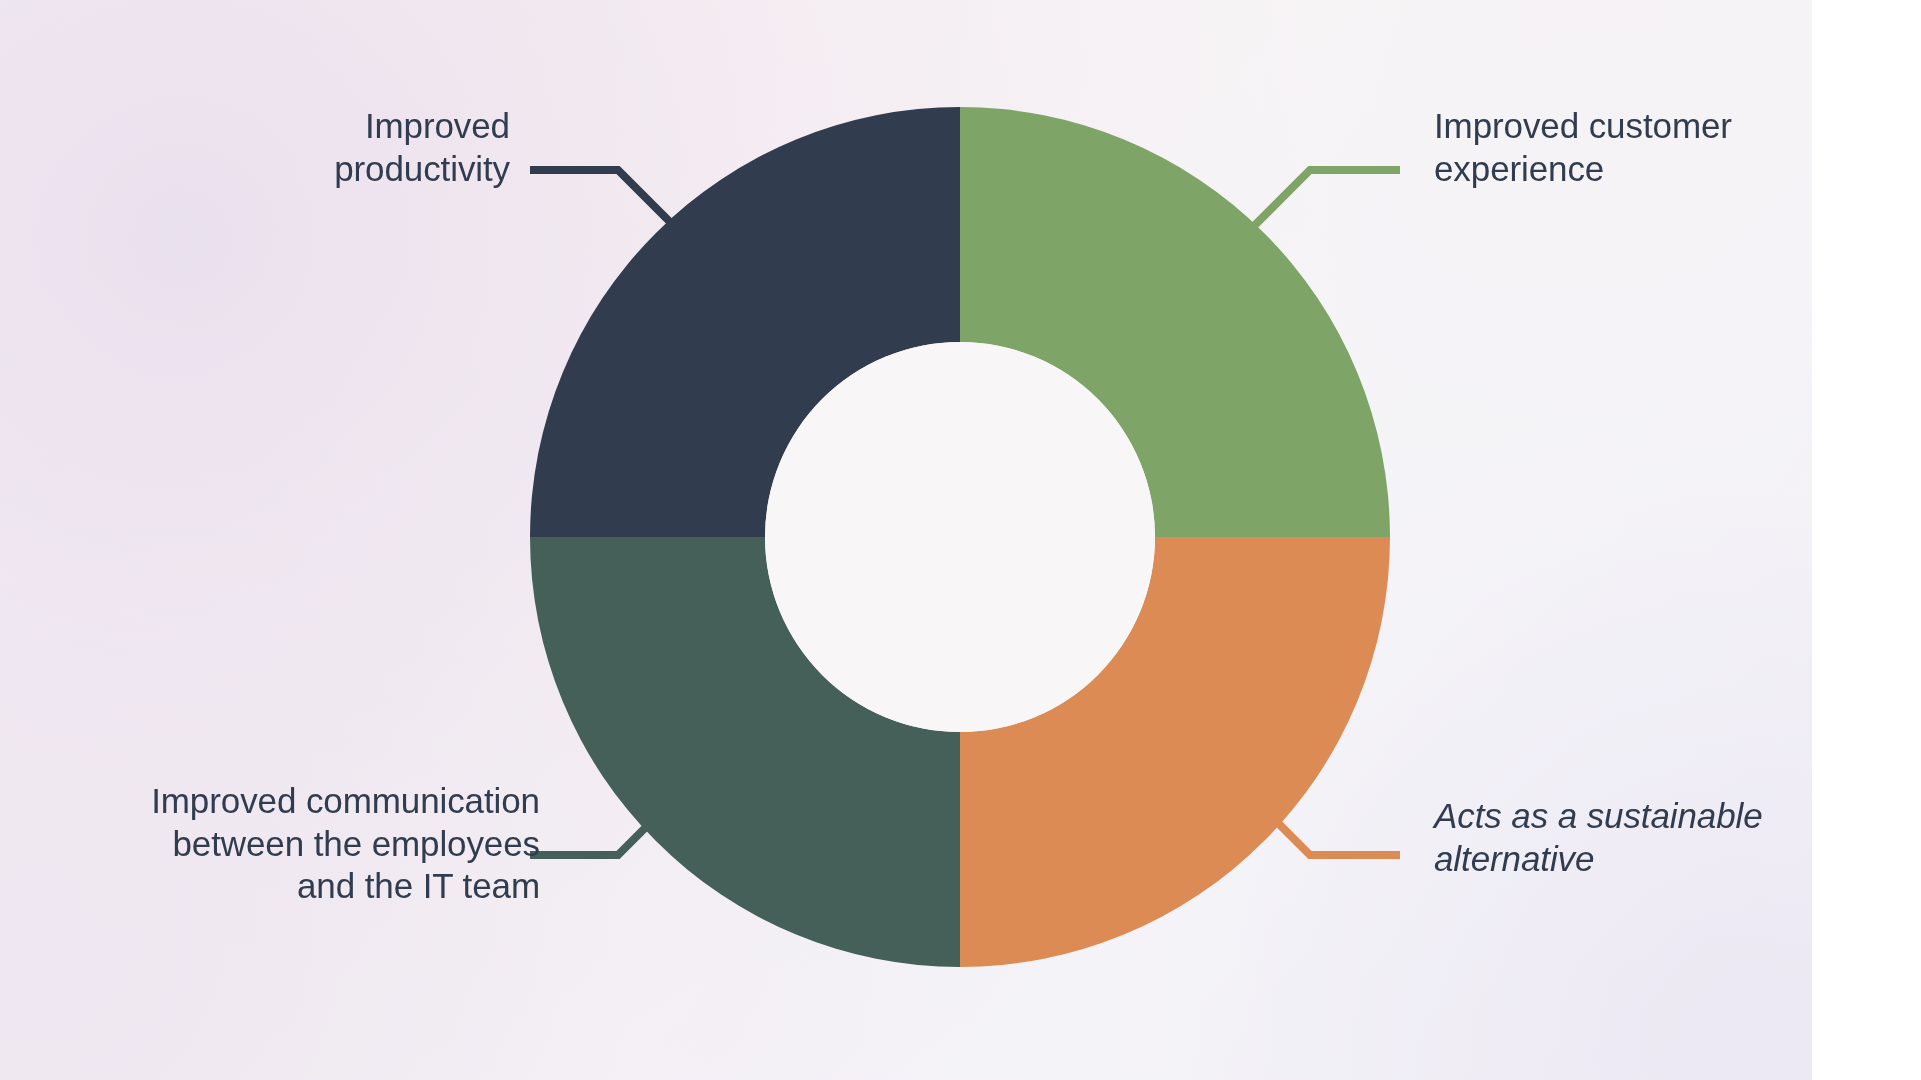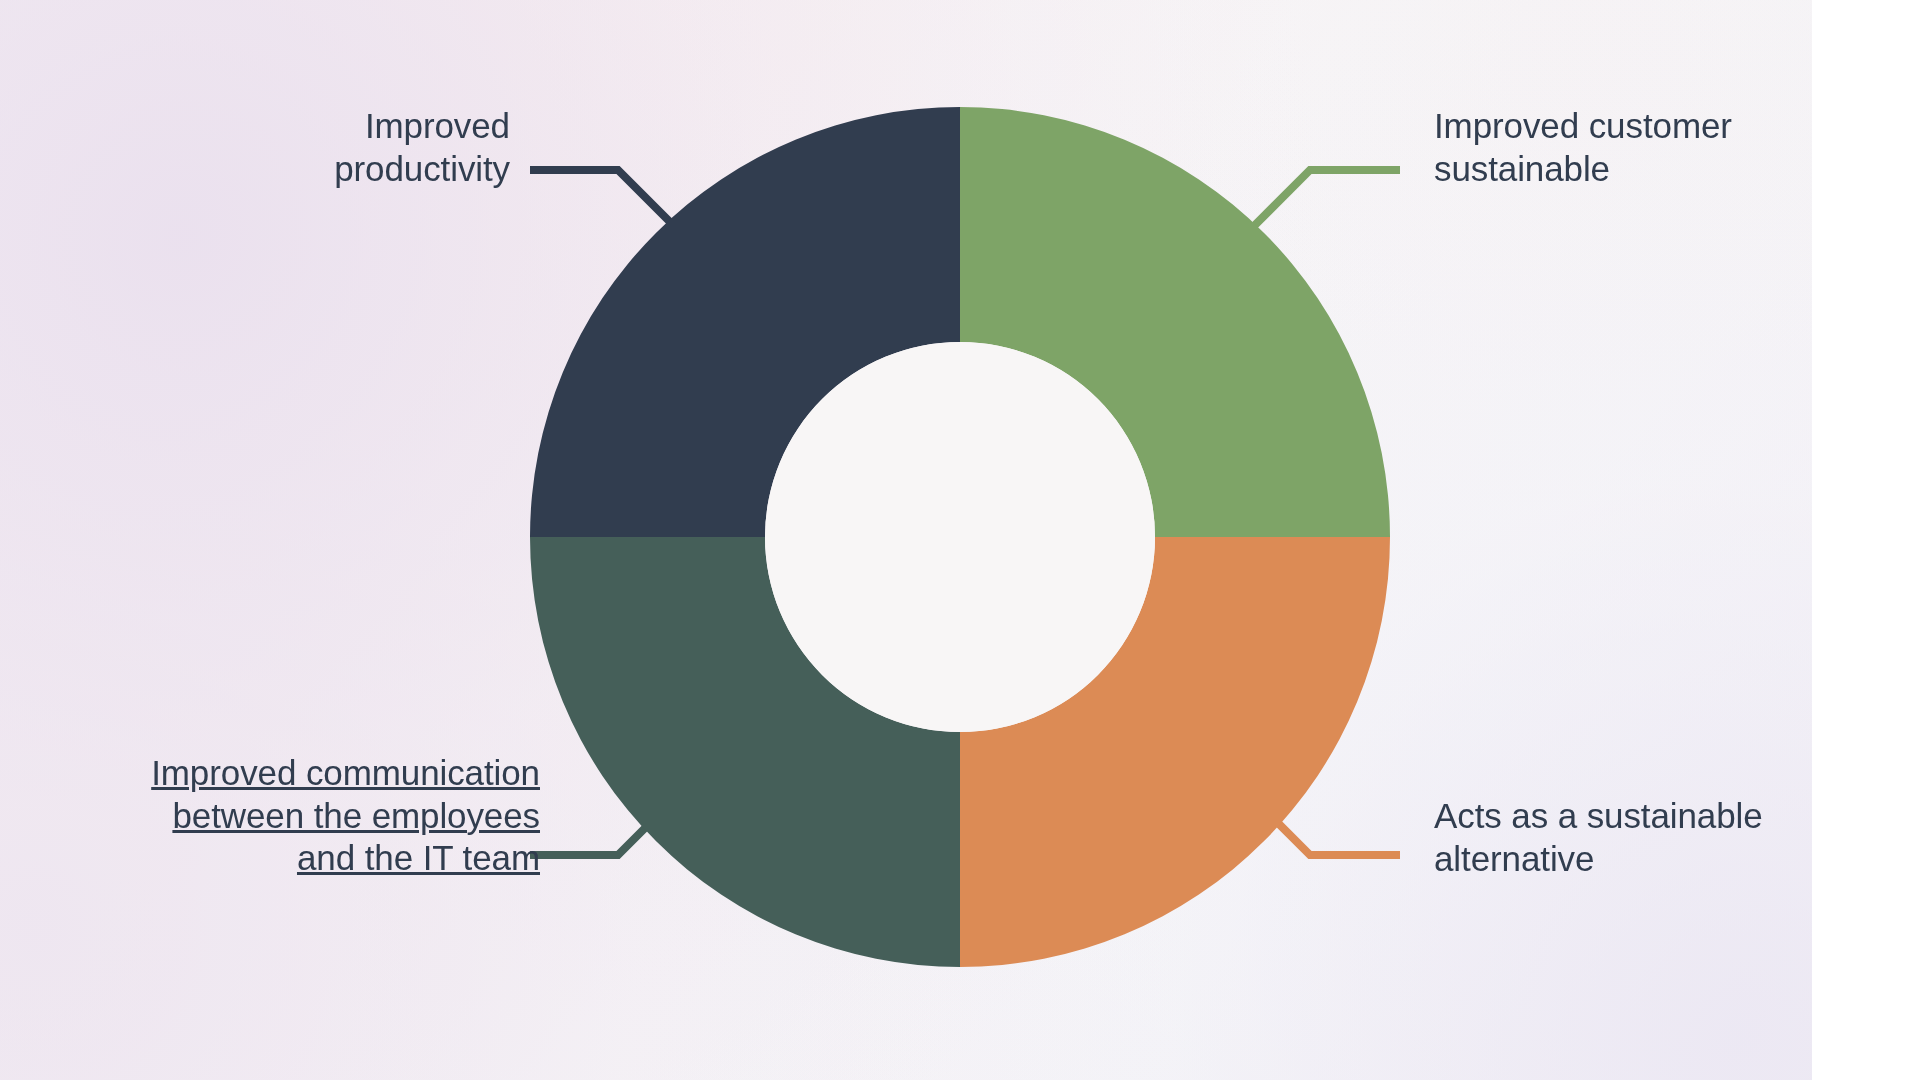--- a/index.html
+++ b/index.html
@@ -52,28 +52,28 @@
     top: 105px;
     width: 360px;
   }
   #label-improved-customer-experience {
     left: 1434px;
     top: 105px;
     width: 420px;
   }
   #label-improved-communication {
     left: 30px;
-    top: 752px;
+    top: 780px;
     width: 510px;
-    text-decoration: underline;
   }
   #label-acts-sustainable {
     left: 1434px;
     top: 795px;
     width: 420px;
+    font-style: italic;
   }
 </style>
 </head>
 <body>
 
 <div id="stage">
 
   <svg id="donut-svg" viewBox="0 0 1921 1080" aria-hidden="true">
 
     <g fill="none" stroke-width="8" stroke-linecap="butt" stroke-linejoin="miter">
@@ -90,21 +90,21 @@
       <path fill="#313d4f" d="M 530 537 A 430 430 0 0 1 960 107 L 960 342 A 195 195 0 0 0 765 537 Z"></path>
     </g>
 
     <circle cx="960" cy="537" r="195" fill="#f8f6f6"></circle>
   </svg>
 
   <div class="label label-left" id="label-improved-productivity">Improved
 productivity</div>
 
   <div class="label label-right" id="label-improved-customer-experience">Improved customer
-sustainable</div>
+experience</div>
 
   <div class="label label-left" id="label-improved-communication">Improved communication
 between the employees
 and the IT team</div>
 
   <div class="label label-right" id="label-acts-sustainable">Acts as a sustainable
 alternative</div>
 
 </div>
 

